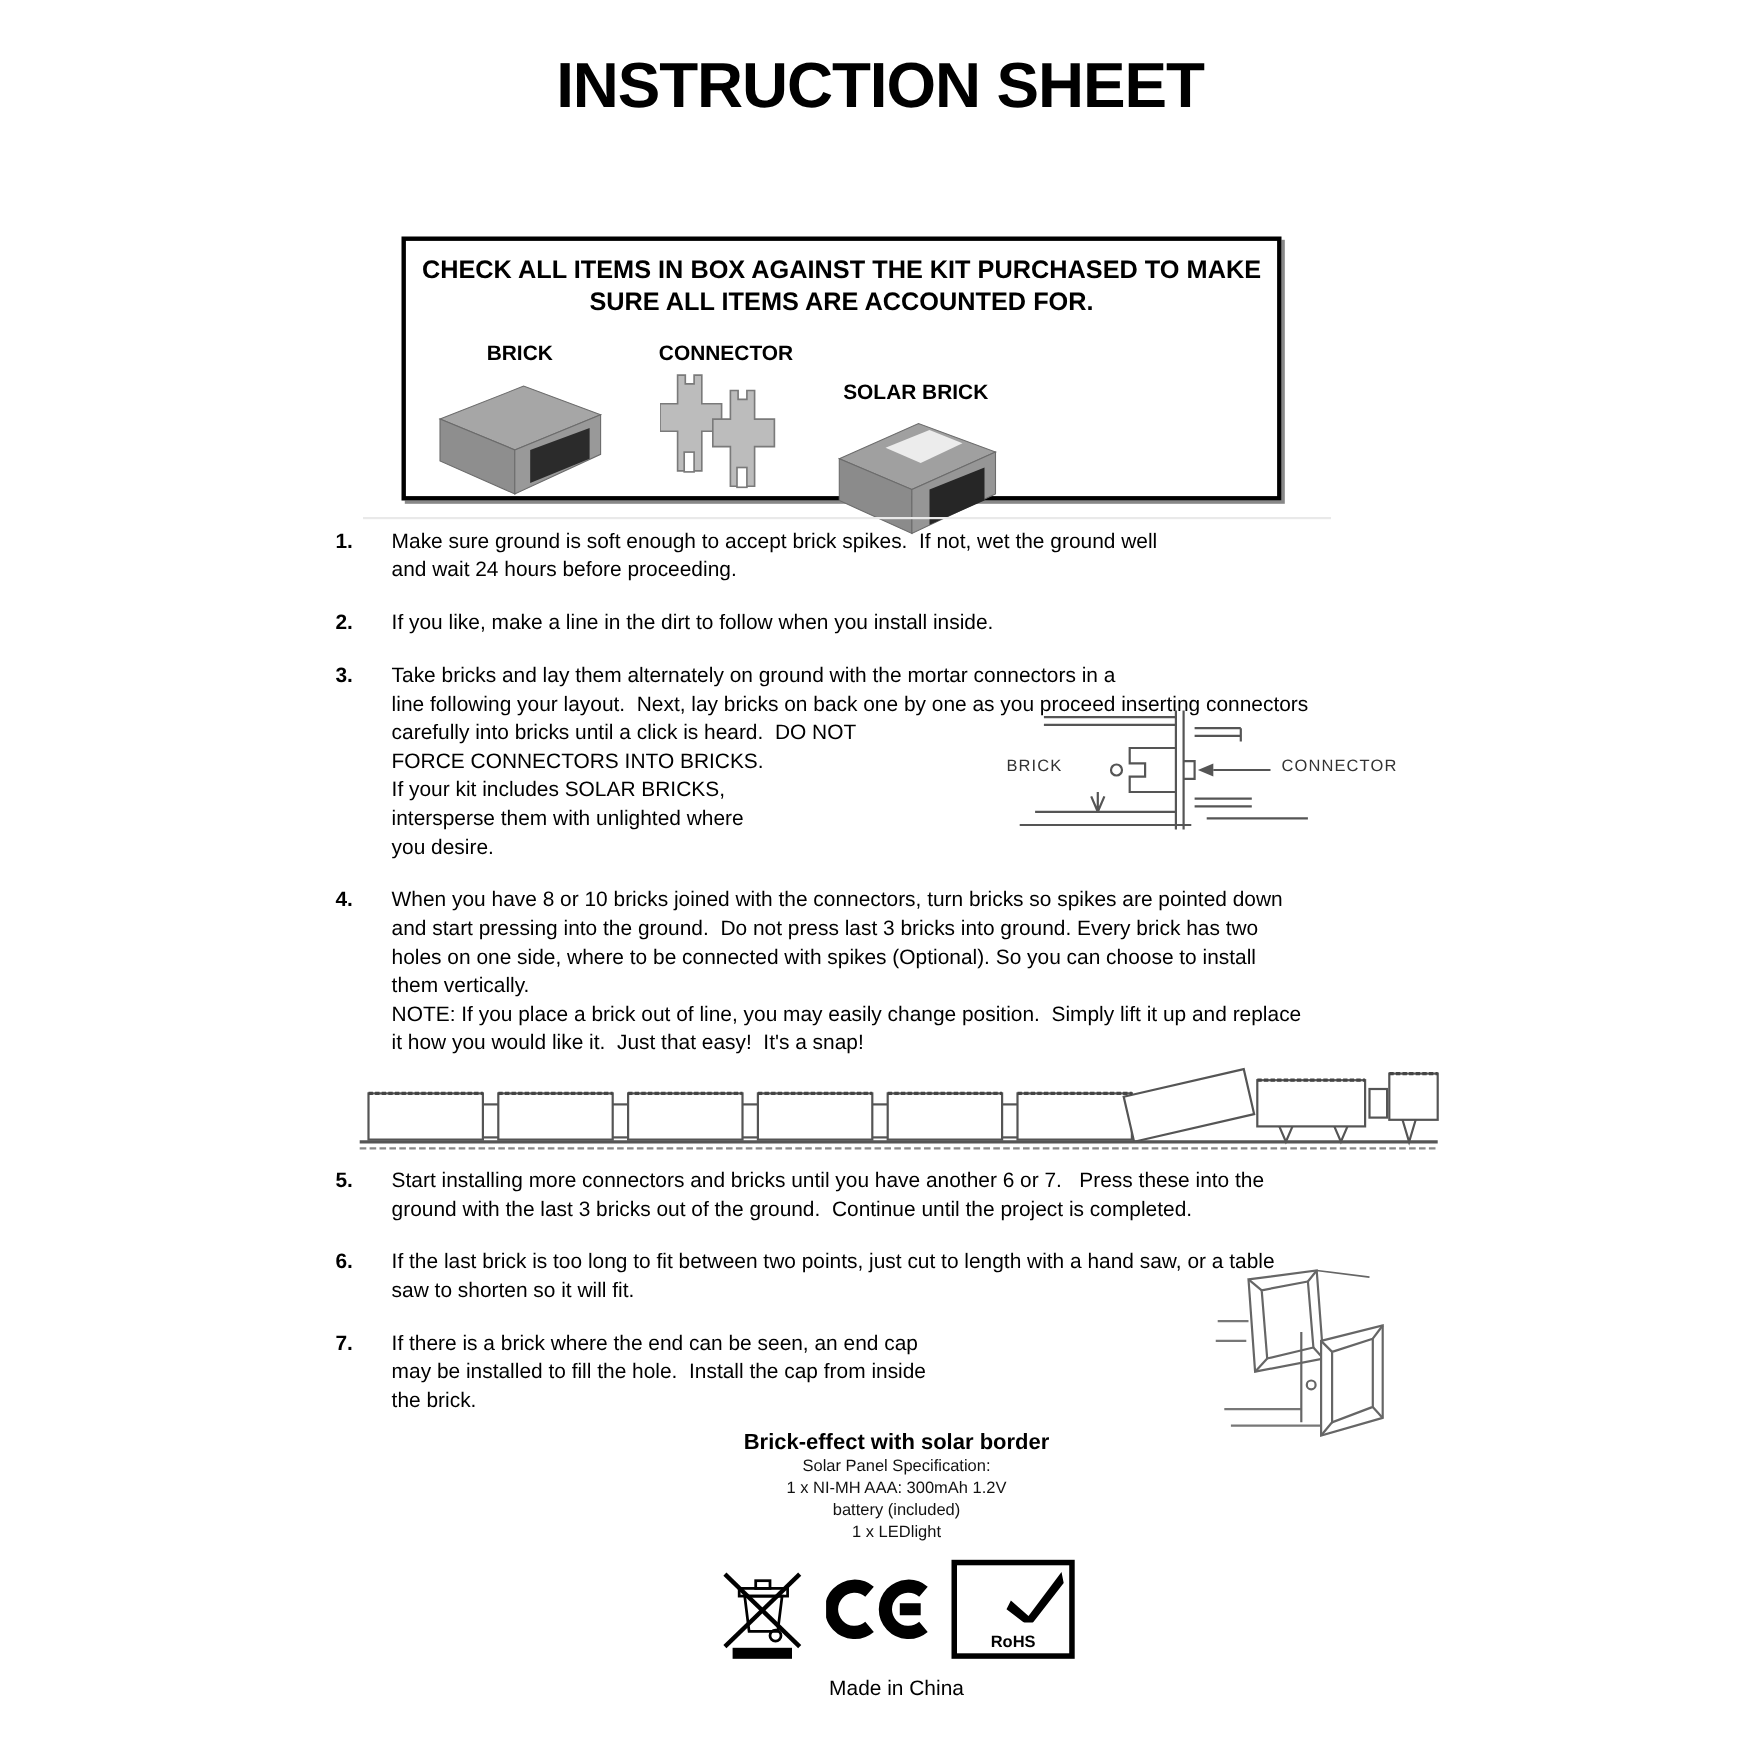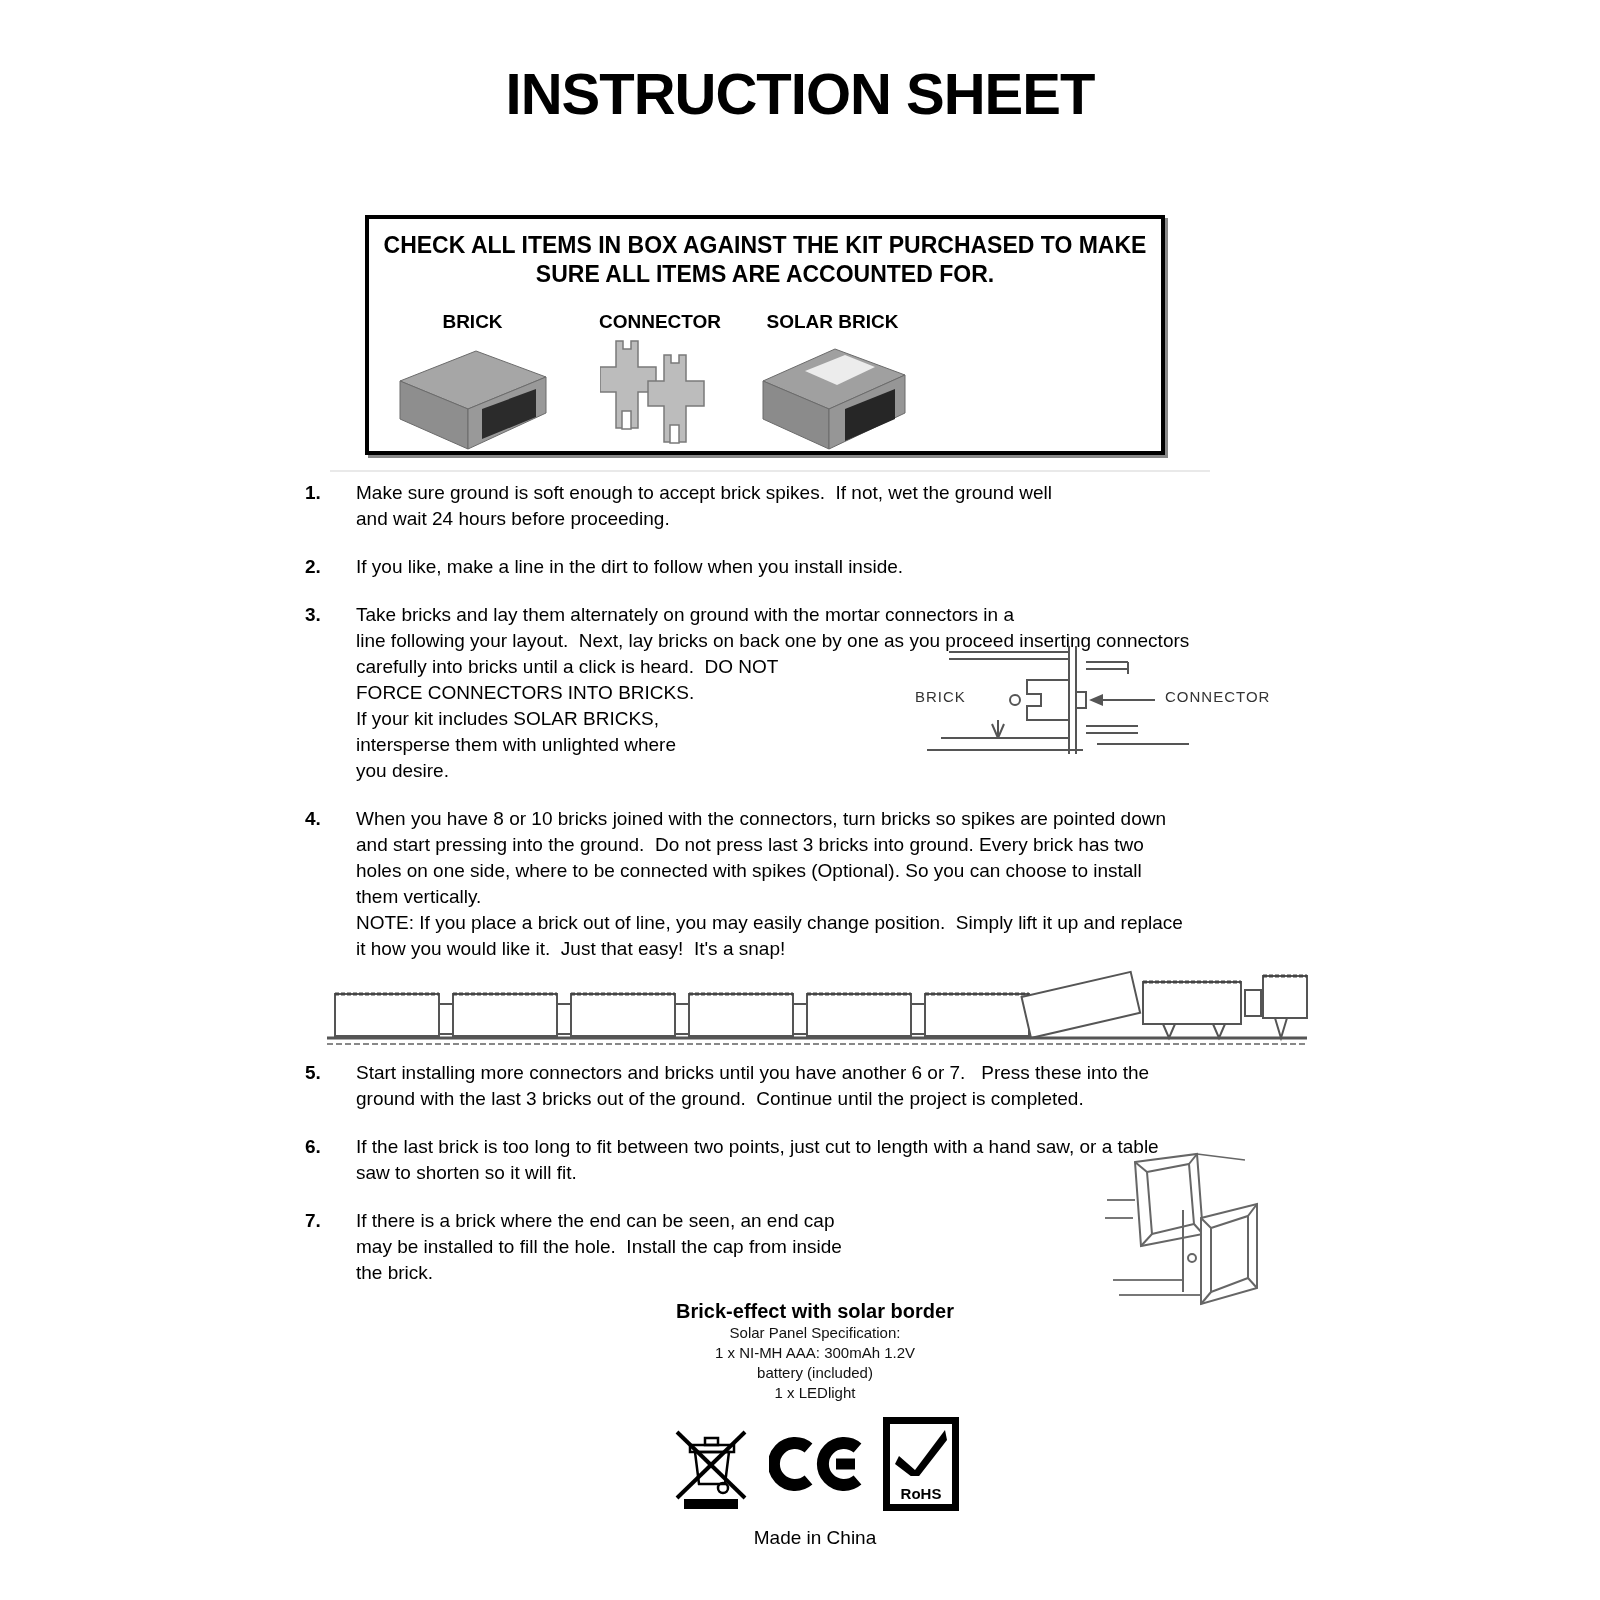--- a/index.html
+++ b/index.html
@@ -5,21 +5,21 @@
   html,body{margin:0;padding:0;background:#fff;}
   .page{
     position:relative;
     width:1600px;height:1600px;
     background:#fff;
     font-family:"Liberation Sans", sans-serif;
     color:#000;
     overflow:hidden;
   }
   
-  .header{ text-align:center; padding-top:60px; }
+  .header{ text-align:center; padding-top:44px; }
   .title{
     margin:0;
     font-size:58px; font-weight:bold; letter-spacing:-1px;
   }
   .subtitle-bar{
     display:inline-block;
     margin-top:10px;
     background:#000; color:#fff;
     font-size:35px; font-weight:bold; letter-spacing:-1.5px;
     padding:3px 10px 5px 10px;
@@ -35,21 +35,21 @@
   .kit-heading{
     margin:12px 0 22px 0;
     text-align:center;
     font-size:23px; font-weight:bold; line-height:1.25;
     white-space:pre-line;
   }
   .kit-items{ display:flex; padding:0 6px; }
   .kit-item{ text-align:center; }
   .kit-item .kit-label{ font-size:19px; font-weight:bold; margin-bottom:4px; }
   .ki-brick{width:195px;} .ki-connector{width:180px;} .ki-endcap{width:175px;}
-  .ki-solar{width:165px;} .ki-spike{width:77px;}
+  .ki-solar{width:165px;margin-top:36px;} .ki-spike{width:77px;}
   .kit-item svg{ display:block; margin:0 auto; }
   
   .steps{ position:absolute; left:305px; top:470px; width:1100px; }
   .faint-line{ height:2px; background:#e9e9e9; width:880px; margin:0 0 8px 25px; }
   .step{ display:flex; margin-bottom:22px; position:relative; }
   .step-no{ flex:none; width:27px; font-size:19px; font-weight:bold; line-height:26px; }
   .step-text{
     font-size:19px; font-weight:normal; line-height:26px;
     white-space:pre;
     margin-left:24px;
@@ -71,21 +71,21 @@
     text-align:center;
   }
   .product-name{ font-size:20px; font-weight:bold; }
   .spec-line{ font-size:15px; line-height:20px; color:#111; }
   .cert-icons{
     margin-top:14px;
     display:flex; justify-content:center; align-items:center; gap:18px;
   }
   .rohs-box{
     position:relative; width:62px; height:80px;
-    border:7px solid #000000; background:#fff;
+    border:5px solid #000000; background:#fff;padding-left:40px;
   }
   .rohs-box .rohs-label{
     position:absolute; left:0; right:0; bottom:2px;
     font-size:15px; font-weight:bold; letter-spacing:0;
   }
   .made-in{ margin-top:16px; font-size:19px; }
   .linework{ stroke:#555; stroke-width:2; fill:none; }
 </style>
 </head>
 <body>

